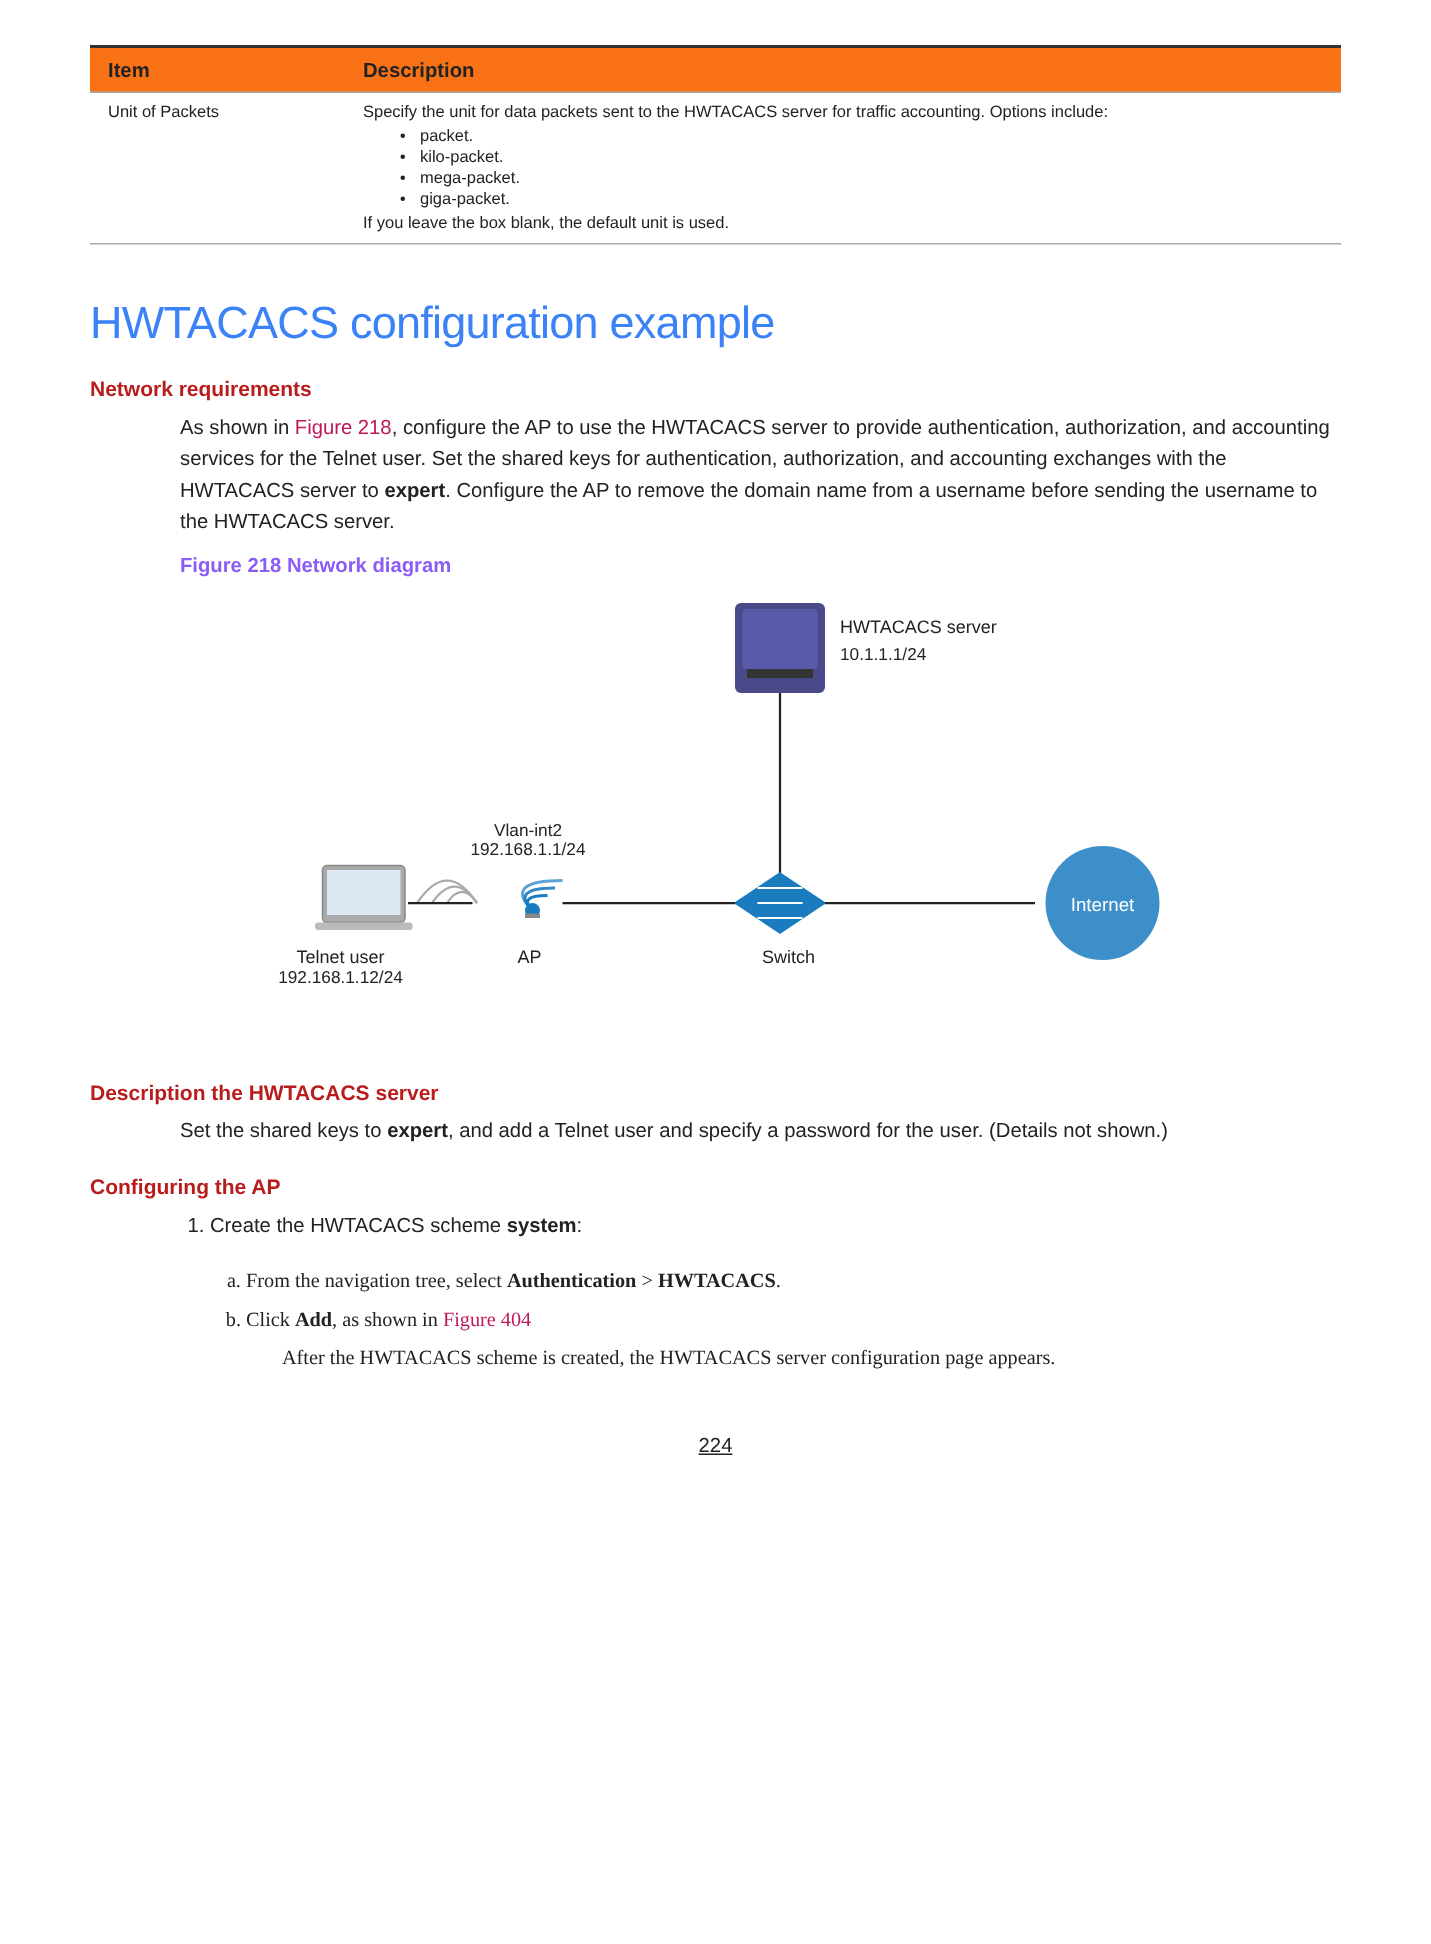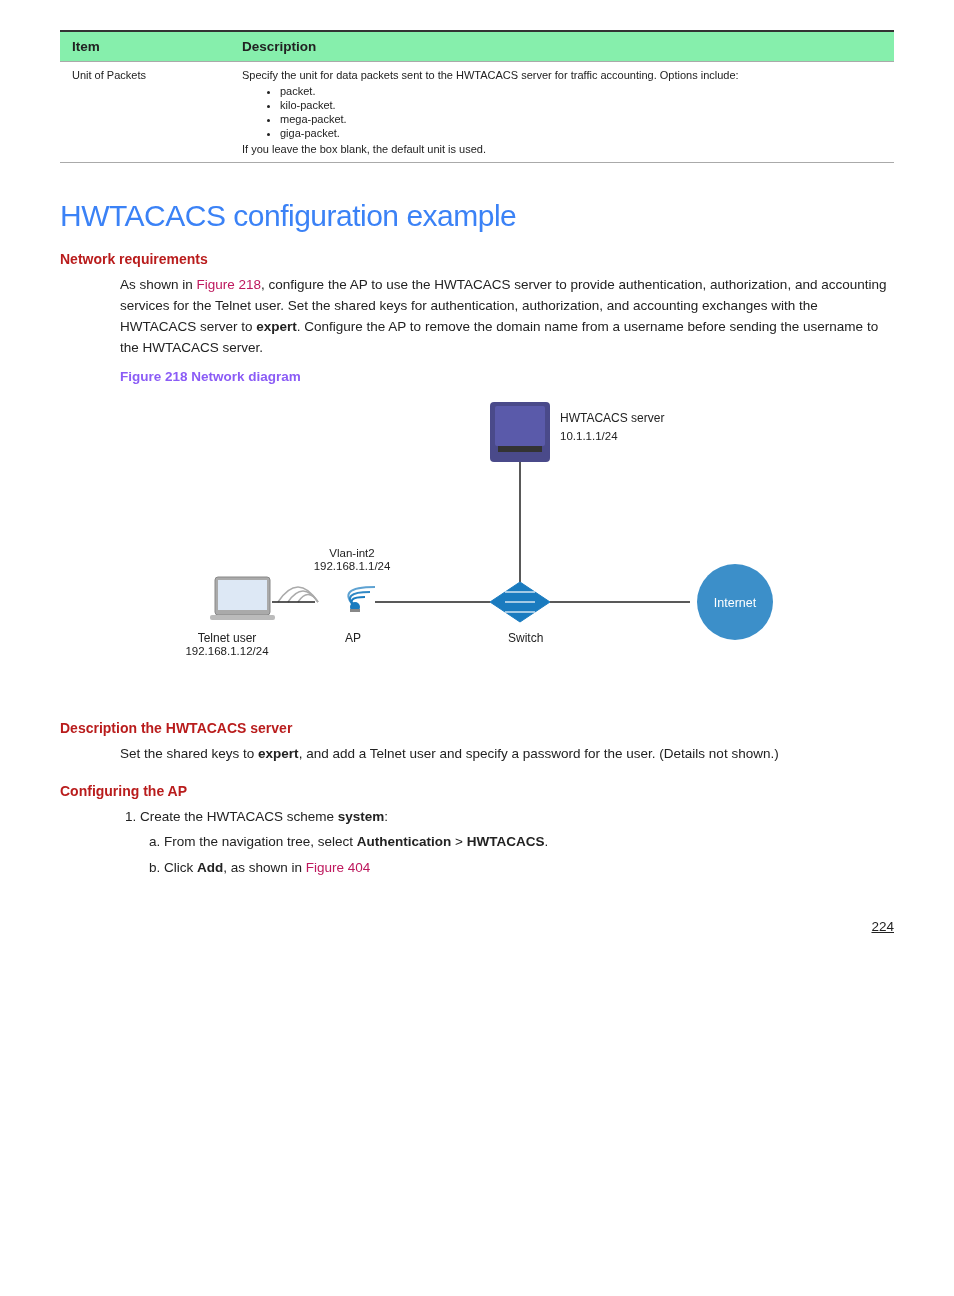--- a/index.html
+++ b/index.html
@@ -20,21 +20,21 @@
       margin-bottom: 36px;
       border-top: 2px solid #333;
       border-bottom: 1.5px solid #aaa;
     }
     .doc-table th {
       text-align: left;
       padding: 7px 12px;
       font-weight: bold;
       font-size: 13.5px;
       border-bottom: 1.5px solid #aaa;
-      background: #86efac;
+      background: #f97316;
     }
     .doc-table td {
       padding: 7px 12px;
       vertical-align: top;
       font-size: 11px;
     }
     .doc-table .col-item {
       width: 170px;
       color: #222;
     }
@@ -105,35 +105,36 @@
       padding-left: 80px;
       margin-bottom: 10px;
     }
     .numbered-list > li {
       margin-bottom: 8px;
       line-height: 1.55;
     }
     .alpha-list {
       list-style: lower-alpha;
       padding-left: 24px;
-      margin-top: 4px;
+      margin-top: 16px;
+      font-family: Liberation Serif, serif;
     }
     .alpha-list > li {
       margin-bottom: 6px;
       line-height: 1.55;
     }
     .sub-body {
       padding-left: 24px;
       margin-top: 4px;
       line-height: 1.55;
     }
 
     
     .page-number {
-      text-align: right;
+      text-align: center;
       margin-top: 40px;
       font-size: 13.5px;
       color: #222;
       text-decoration: underline;
     }
   </style>
 </head>
 <body>
 
 <table class="doc-table">
@@ -236,18 +237,19 @@
 <div class="sub-heading">Configuring the AP</div>
 <ol class="numbered-list">
   <li>
     <span>Create the HWTACACS scheme <strong>system</strong>:</span>
     <ol class="alpha-list">
       <li>
         <span>From the navigation tree, select <strong>Authentication</strong> &gt; <strong>HWTACACS</strong>.</span>
       </li>
       <li>
         <span>Click <strong>Add</strong>, as shown in <span class="link">Figure 404</span></span>
+        <div class="sub-body">After the HWTACACS scheme is created, the HWTACACS server configuration page appears.</div>
       </li>
     </ol>
   </li>
 </ol>
 
 <div class="page-number">224</div>
 
 </body></html>

